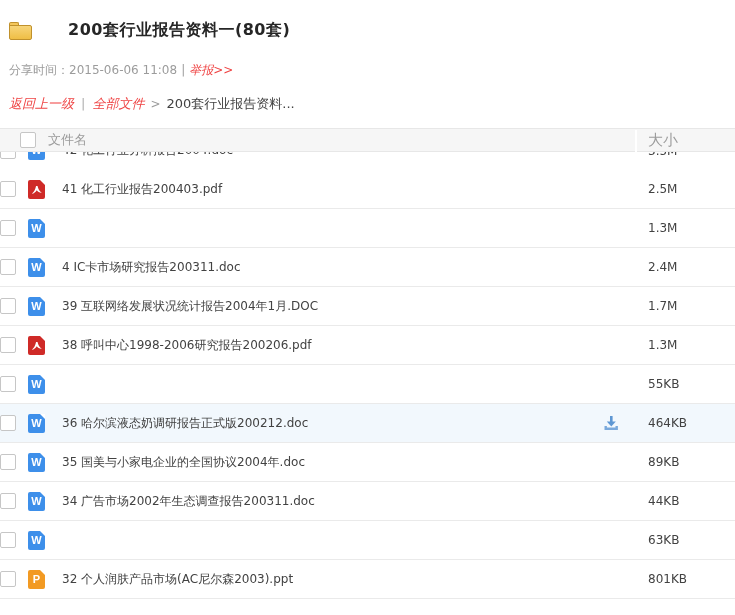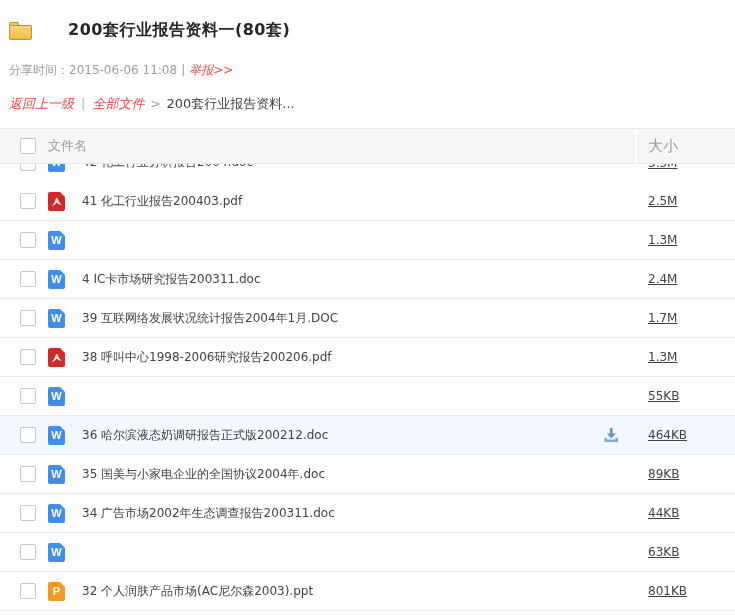--- a/index.html
+++ b/index.html
@@ -28,57 +28,57 @@
   .link { color:#ef4444; text-decoration:none; cursor:pointer;font-style:italic; }
 
   .breadcrumb { position:absolute; left:9px; top:95px; font-size:13px; color:#9c9c9c; }
   .breadcrumb .sep1 { margin:0 7px; color:#b0b0b0; }
   .breadcrumb .sep2 { margin:0 6px; color:#9c9c9c; font-size:12px; }
   .breadcrumb .current { color:#424242; }
 
   
   .table { position:absolute; left:0; top:128px; width:735px; }
   .thead {
-    height:36px; background:#f6f6f6;
+    height:24px; background:#f6f6f6;
     border-top:1px solid #e7e7e7; border-bottom:1px solid #e7e7e7;
     position:relative; display:flex; align-items:center;
   }
   .thead .col-divider { position:absolute; left:635px; top:1px; width:2px; height:38px; background:#fff; }
   .th-name { color:#9c9c9c; font-size:13px; position:absolute; left:48px; }
   .th-size { color:#9c9c9c; font-size:15px; position:absolute; left:648px; }
 
   .checkbox {
     width:16px; height:16px; background:#fff; border:1px solid #c6c6c6;
     border-radius:2px; display:inline-block; flex:none; cursor:pointer;
   }
   .thead .checkbox { position:absolute; left:20px; }
 
   .row {
     height:39px; border-bottom:1px solid #eaeaea; position:relative;
-    display:flex; align-items:center; padding-left:20px; background:#fff;
+    display:flex; align-items:center; background:#fff;
   }
   .row.hover { background:#f2f8fd; }
   .row .checkbox { margin-right:12px; }
 
   .ficon {
     width:17px; height:19px; border-radius:2px; position:relative; flex:none;
     color:#fff; font-size:11px; font-weight:bold; line-height:19px; text-align:center;
     font-family:"Liberation Sans",sans-serif; margin-right:17px;
   }
   .ficon::after { 
     content:""; position:absolute; right:0; top:0; width:0; height:0;
     border-top:5px solid #fff; border-left:5px solid transparent;
   }
   .ficon.doc { background:#3d8fea; }
   .ficon.ppt { background:#f29a23; }
   .ficon.pdf { background:#cf2a27; }
   .ficon svg { position:absolute; left:1px; top:2px; }
 
   .fname { font-size:12px; color:#424242; cursor:pointer; white-space:nowrap; }
-  .fsize { position:absolute; left:648px; font-size:12px; color:#424242;text-decoration:underline; }
+  .fsize { position:absolute; left:648px; font-size:12px; color:#424242; }
 
   .dl-btn { position:absolute; left:602px; top:11px; width:18px; height:17px; cursor:pointer; display:none; }
   .row.hover .dl-btn { display:block; }
 
   
   .row-clip { height:18px; overflow:hidden; position:relative; }
   .row-clip .row { position:absolute; bottom:0; left:0; right:0; border-bottom:none; width:735px; }
 </style>
 </head>
 <body>

